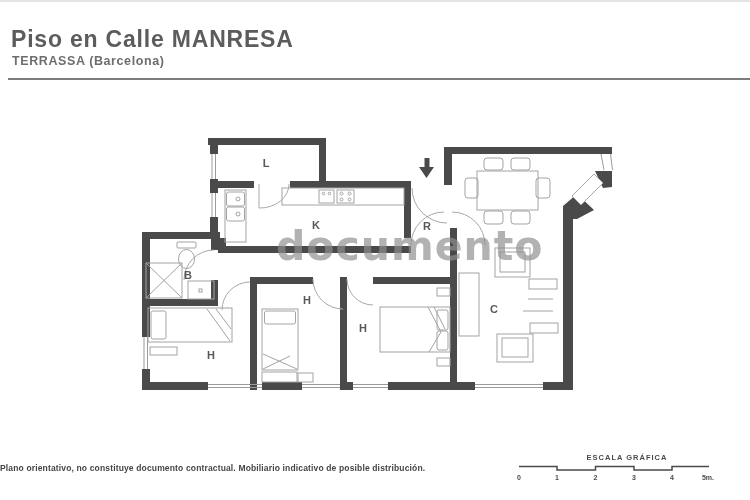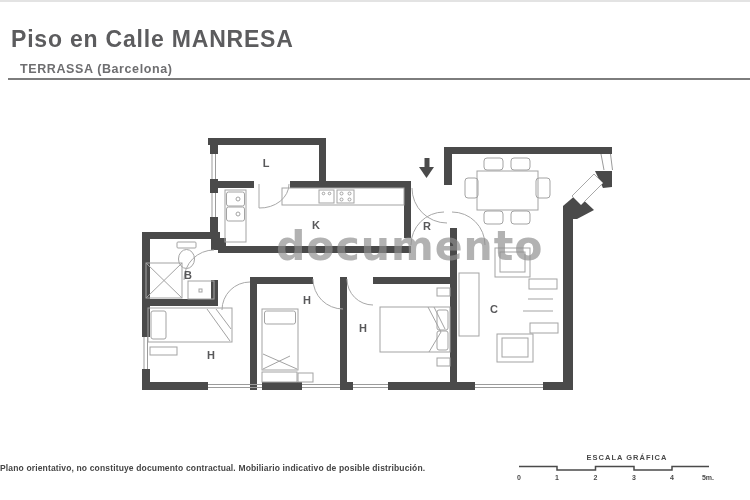--- a/index.html
+++ b/index.html
@@ -6,21 +6,21 @@
   .sheet{
     position:relative;width:750px;height:500px;background:#fff;overflow:hidden;
     font-family:"Liberation Sans", sans-serif;
     border-top:2px solid #e3e3e3;box-sizing:border-box;text-align:right;
   }
   .title{
     position:absolute;left:11px;top:24px;margin:0;
     font-size:23px;font-weight:700;color:#5c5c5e;letter-spacing:.8px;
   }
   .subtitle{
-    position:absolute;left:12px;top:52px;margin:8px;
+    position:absolute;left:12px;top:52px;margin:0;
     font-size:12.5px;font-weight:700;color:#6e6e70;letter-spacing:.6px;
   }
   .divider{
     position:absolute;left:8px;right:0;top:76px;height:0;
     border-top:2px solid #7d7d7d;
   }
   .watermark{
     position:absolute;left:276px;top:224px;
     font-family:"DejaVu Sans", sans-serif;
     font-size:41px;font-weight:700;color:#8f8f8f;opacity:.68;

